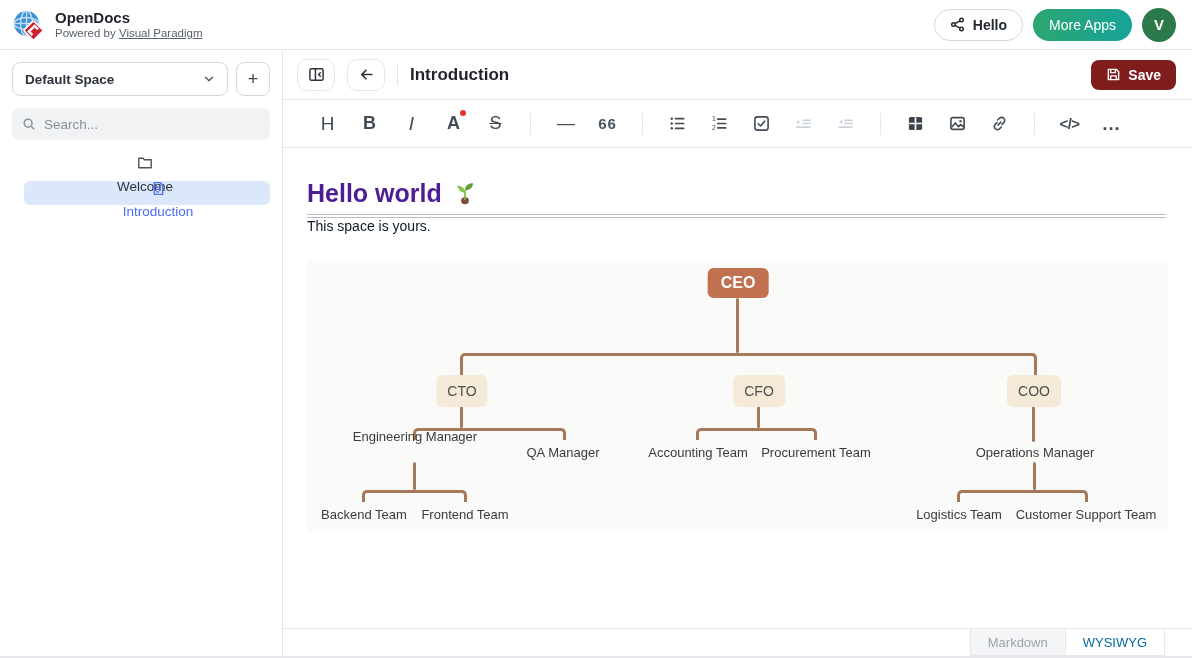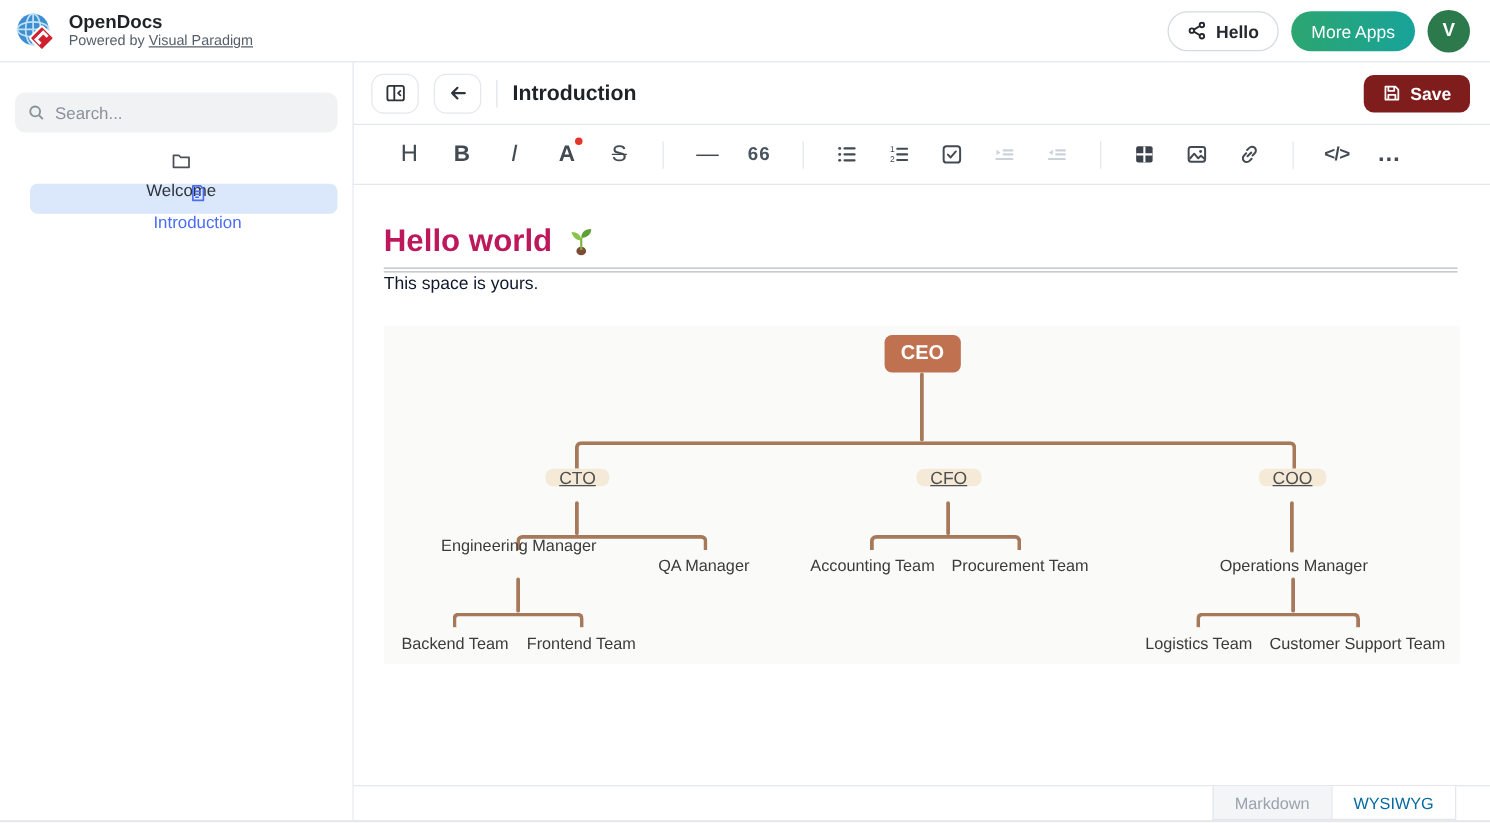--- a/index.html
+++ b/index.html
@@ -54,28 +54,28 @@
   .g-a { font-size:18px; font-weight:600; position:relative; }
   .g-a .dot { position:absolute; top:-3px; right:-6px; width:6px; height:6px; border-radius:50%; background:#e5342c; }
   .g-s { font-size:18px; font-weight:500; text-decoration:line-through; }
   .g-hr { font-size:18px; letter-spacing:-1px; }
   .g-quote { font-size:15px; font-weight:700; letter-spacing:1px; color:#4a5460; }
   .g-code { font-size:15px; font-weight:700; letter-spacing:-0.5px; }
   .g-more { font-size:19px; font-weight:700; letter-spacing:1px; }
 
   
   .content { flex:1; min-height:0; overflow:hidden; padding:30px 26px 0 24px; background:#fff; }
-  .doc-h1 { display:flex; align-items:center; gap:10px; font-size:25px; font-weight:700; color:#be185d; line-height:30px; }
+  .doc-h1 { display:flex; align-items:center; gap:10px; font-size:25px; font-weight:700; color:#4c1d95; line-height:30px; }
   .h1-rule { margin-top:6px; height:4px; border-top:1px solid #b9bdc1; border-bottom:1px solid #b9bdc1; }
   .doc-p { font-size:14px; line-height:17px; color:#0f172a; }
 
   
   .orgchart { position:relative; margin-top:26px; width:861px; height:270px; background:#fafaf9; }
   .oc-root { position:absolute; left:431px; top:7px; transform:translateX(-50%); height:30px; padding:0 13px; background:#bf7150; border-radius:6px; color:#fff; font-size:16px; font-weight:700; display:flex; align-items:center; }
-  .oc-node { position:absolute; top:114px; transform:translateX(-50%); height:14px; padding:0 11px; background:#f5ead7; border-radius:6px; color:#4f4f4f; font-size:14px; display:flex; align-items:center;text-decoration:underline; }
+  .oc-node { position:absolute; top:114px; transform:translateX(-50%); height:32px; padding:0 11px; background:#f5ead7; border-radius:6px; color:#4f4f4f; font-size:14px; display:flex; align-items:center; }
   .oc-label { position:absolute; transform:translateX(-50%); font-size:13px; color:#3b3b3b; white-space:nowrap; }
   .oc-vline { position:absolute; width:3px; background:#a5795a; border-radius:2px; }
   .oc-bracket { position:absolute; border:3px solid #a5795a; border-bottom:none; border-radius:5px 5px 0 0; }
 
   
   .footer-bar { height:28px; flex:0 0 auto; border-top:1px solid #e4e7eb; display:flex; justify-content:flex-end; padding-right:27px; background:#fff; }
   .mode-tab { display:flex; align-items:center; padding:0 17px; font-size:13px; border:1px solid #e4e7eb; border-top:none; cursor:pointer; }
   .mode-tab.inactive { background:#f4f5f7; color:#9aa3ad; border-right:none; }
   .mode-tab.active { background:#fff; color:#0369a1; }
 
@@ -117,20 +117,31 @@
         <span>Hello</span>
       </button>
       <button class="more-apps-btn">More Apps</button>
       <div class="avatar">V</div>
     </div>
   </header>
 
   <div class="body-row">
 
     <aside class="sidebar">
+      <div class="sidebar-top">
+        <div class="space-select">
+          <span>Default Space</span>
+          <span class="chev">
+            <svg width="12" height="12" viewBox="0 0 14 14" fill="none" stroke="#57606a" stroke-width="1.8" stroke-linecap="round">
+                <path d="M3 5l4 4 4-4"></path>
+              </svg>
+          </span>
+        </div>
+        <button class="plus-btn">+</button>
+      </div>
       <div class="search-box">
         <span>
           <svg width="14" height="14" viewBox="0 0 16 16" fill="none" stroke="#8a919a" stroke-width="1.7">
               <circle cx="7" cy="7" r="4.5"></circle>
               <path d="M10.5 10.5L14 14"></path>
             </svg>
         </span>
         <input type="text" placeholder="Search..." style="">
       </div>
       <div class="tree">

